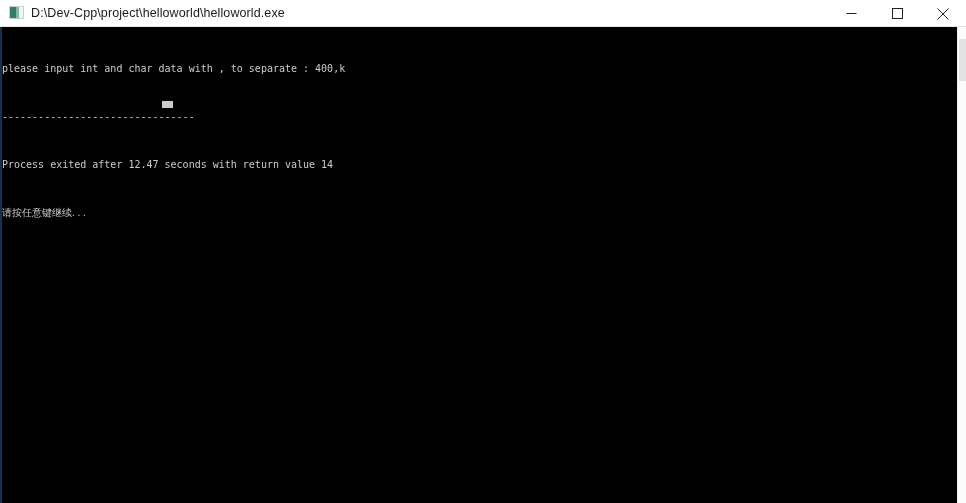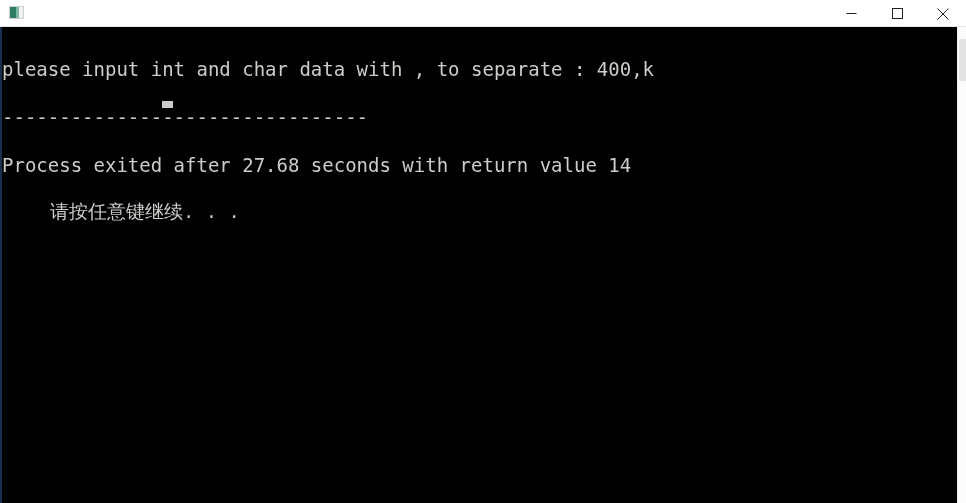--- a/index.html
+++ b/index.html
@@ -108,35 +108,34 @@
     border-left: 2px solid #17304f;
     box-sizing: border-box;
     overflow: hidden;
   }
 
   #console-text {
     position: absolute;
     left: 0px;
     top: 2px;
     font-family: "DejaVu Sans Mono", "Liberation Mono", monospace;
-    font-size: 19px;
+    font-size: 10px;
     line-height: 16px;
     color: #ccccc8;
     white-space: pre;
     letter-spacing: 0px;
   }
   .cline {
     height: 16px;
     white-space: pre;
     font-family: "DejaVu Sans Mono", "Liberation Mono", monospace;
   }
   .cline.cjk {
-    font-family: Liberation Mono, monospace;
+    font-family: Liberation Sans, sans-serif;
     letter-spacing: 0px;
-    padding-left: 48px;
   }
   #cursor-block {
     position: absolute;
     left: 160px;
     top: 74px;
     width: 11px;
     height: 7px;
     background: #ccccc8;
   }
 
@@ -164,20 +163,21 @@
 <body>
 
 <div id="app-window">
 
   <div id="title-bar">
     <span id="window-icon">
       <span class="ic-bg"></span>
       <span class="ic-g1"></span>
       <span class="ic-g2"></span>
     </span>
+    <span id="window-title">D:\Dev-Cpp\project\helloworld\helloworld.exe</span>
 
     <div id="window-controls">
       <button class="win-btn" title="Minimize">
         <svg width="11" height="11" viewBox="0 0 11 11">
           <line class="gl" x1="0.5" y1="5.5" x2="10.5" y2="5.5"></line>
         </svg>
       </button>
       <button class="win-btn" title="Maximize">
         <svg width="11" height="11" viewBox="0 0 11 11">
           <rect class="gl" x="0.5" y="0.5" width="10" height="10"></rect>
@@ -189,21 +189,21 @@
           <line class="gl" x1="11.5" y1="0.5" x2="0.5" y2="11.5"></line>
         </svg>
       </button>
     </div>
   </div>
 
   <div id="console-area">
     <div id="console-text">
       <div class="cline">please input int and char data with , to separate : 400,k</div>
       <div class="cline">--------------------------------</div>
-      <div class="cline">Process exited after 27.68 seconds with return value 14</div>
+      <div class="cline">Process exited after 12.47 seconds with return value 14</div>
       <div class="cline cjk">请按任意键继续. . .</div>
     </div>
     <div id="cursor-block"></div>
   </div>
 
   <div id="console-scrollbar">
     <div id="console-scrollbar-thumb"></div>
   </div>
 
 </div>

